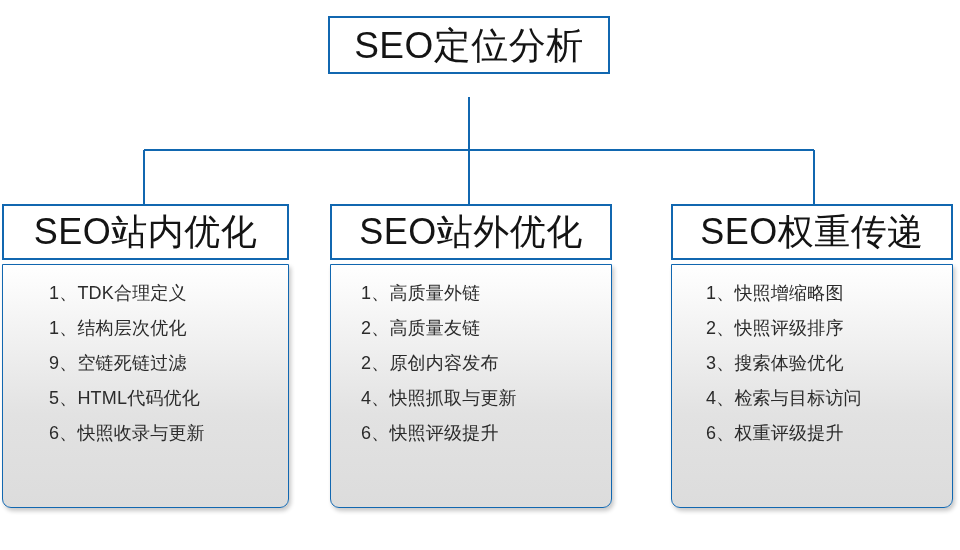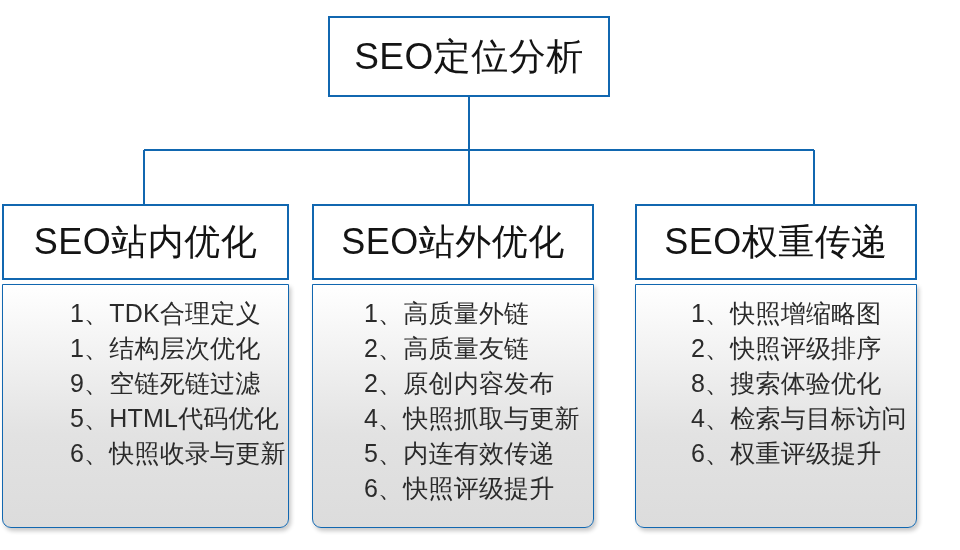--- a/index.html
+++ b/index.html
@@ -30,21 +30,21 @@
     height: 550px;
     pointer-events: none;
   }
 
   
   .root-box {
     position: absolute;
     left: 328px;
     top: 16px;
     width: 282px;
-    height: 81px;
+    height: 58px;
     box-sizing: border-box;
     border: 2px solid #1167b0;
     background: #ffffff;
     display: flex;
     align-items: center;
     justify-content: center;
     z-index: 3;
   }
   .root-title {
     font-size: 37px;
@@ -54,26 +54,26 @@
     white-space: nowrap;
   }
 
   
   .column {
     position: absolute;
     top: 204px;
     z-index: 3;
   }
   .col-0 { left: 2px;   width: 287px; }
-  .col-1 { left: 312px; width: 282px; }
-  .col-2 { left: 635px; width: 282px; }
+  .col-1 { left: 330px; width: 282px; }
+  .col-2 { left: 671px; width: 282px; }
 
   .col-head {
     box-sizing: border-box;
-    height: 76px;
+    height: 56px;
     border: 2px solid #1167b0;
     background: #ffffff;
     display: flex;
     align-items: center;
     justify-content: center;
   }
   .col-head-title {
     font-size: 36px;
     line-height: 1;
     letter-spacing: 0.5px;
@@ -92,26 +92,25 @@
     padding: 11px 0 0 0;
     overflow: hidden;
   }
 
   .item-list {
     list-style: none;
     margin: 0;
     padding: 0 0 0 46px;
   }
   .item-list li {
-    font-size: 25px;
+    font-size: 18px;
     line-height: 35px;
     color: #2b2b2b;
     white-space: nowrap;
     letter-spacing: 0.2px;
-    margin-left: 21px;
   }
   .col-2 .item-list { padding-left: 34px; }
   .col-1 .item-list { padding-left: 30px; }
 </style>
 </head>
 <body>
 
 <div id="diagram">
 
   <svg id="connectors" viewBox="0 0 960 550" xmlns="http://www.w3.org/2000/svg">
@@ -146,34 +145,33 @@
   <div class="column col-1">
     <div class="col-head">
       <span class="col-head-title">SEO站外优化</span>
     </div>
     <div class="col-body">
       <ul class="item-list">
         <li>1、高质量外链</li>
         <li>2、高质量友链</li>
         <li>2、原创内容发布</li>
         <li>4、快照抓取与更新</li>
-        <li>5、内连有效传递</li>
         <li>6、快照评级提升</li>
       </ul>
     </div>
   </div>
 
   <div class="column col-2">
     <div class="col-head">
       <span class="col-head-title">SEO权重传递</span>
     </div>
     <div class="col-body">
       <ul class="item-list">
         <li>1、快照增缩略图</li>
         <li>2、快照评级排序</li>
-        <li>8、搜索体验优化</li>
+        <li>3、搜索体验优化</li>
         <li>4、检索与目标访问</li>
         <li>6、权重评级提升</li>
       </ul>
     </div>
   </div>
 
 </div>
 
 </body></html>

